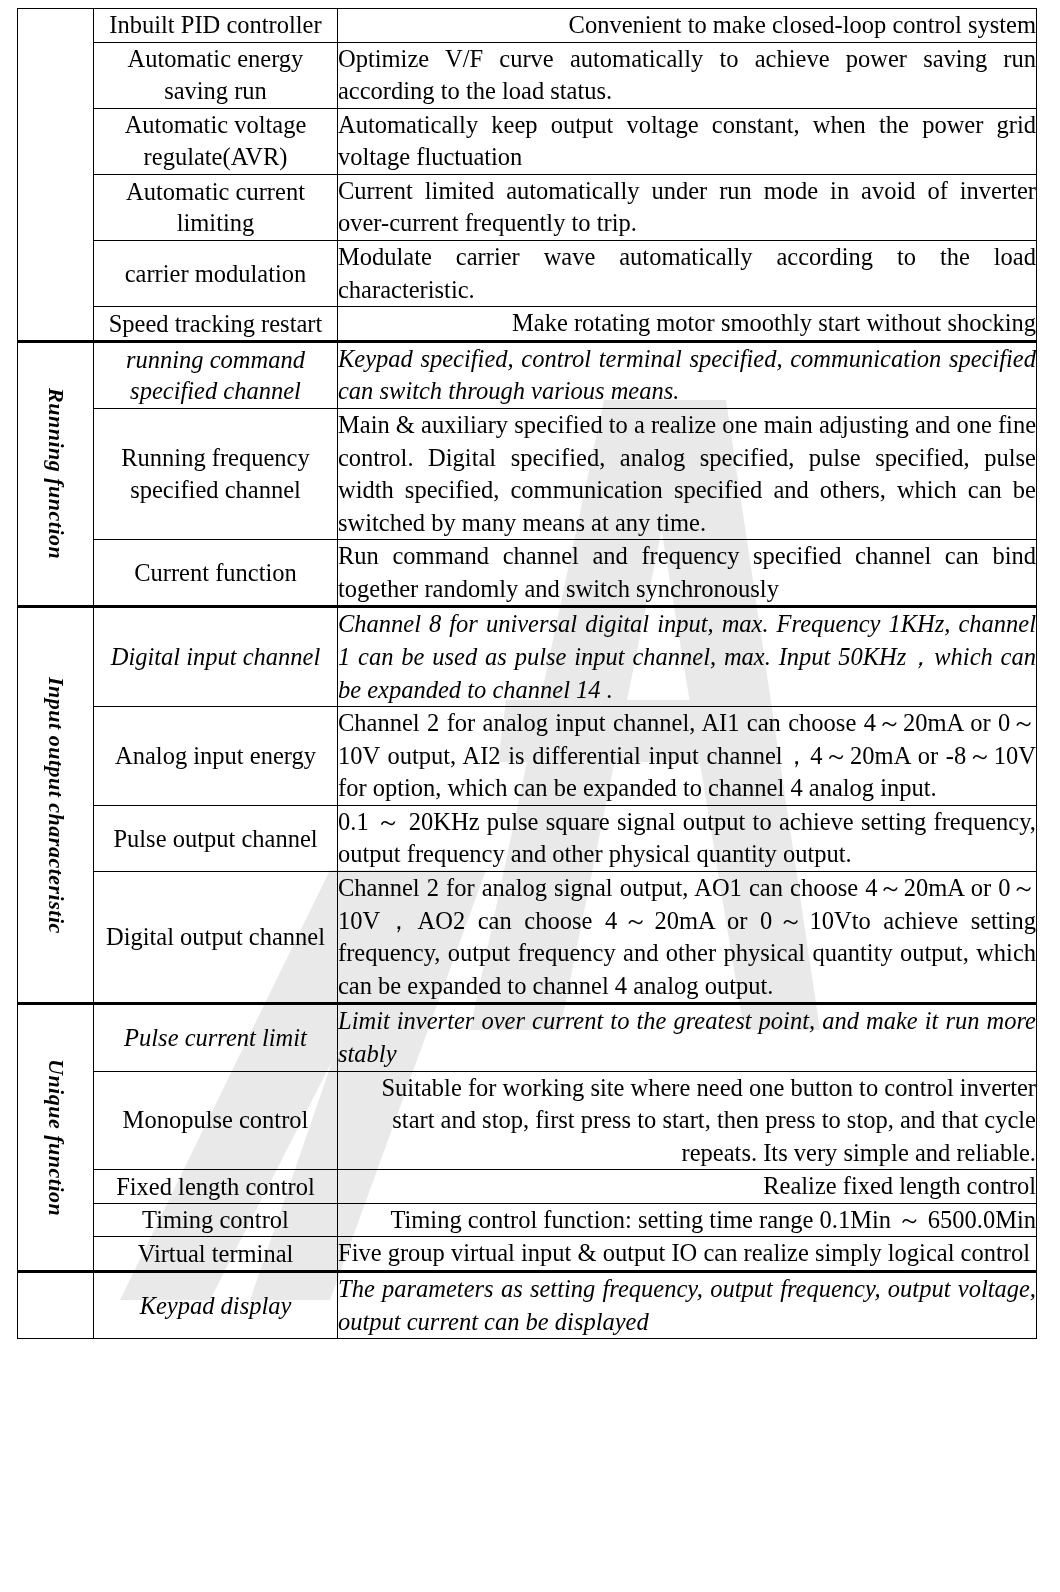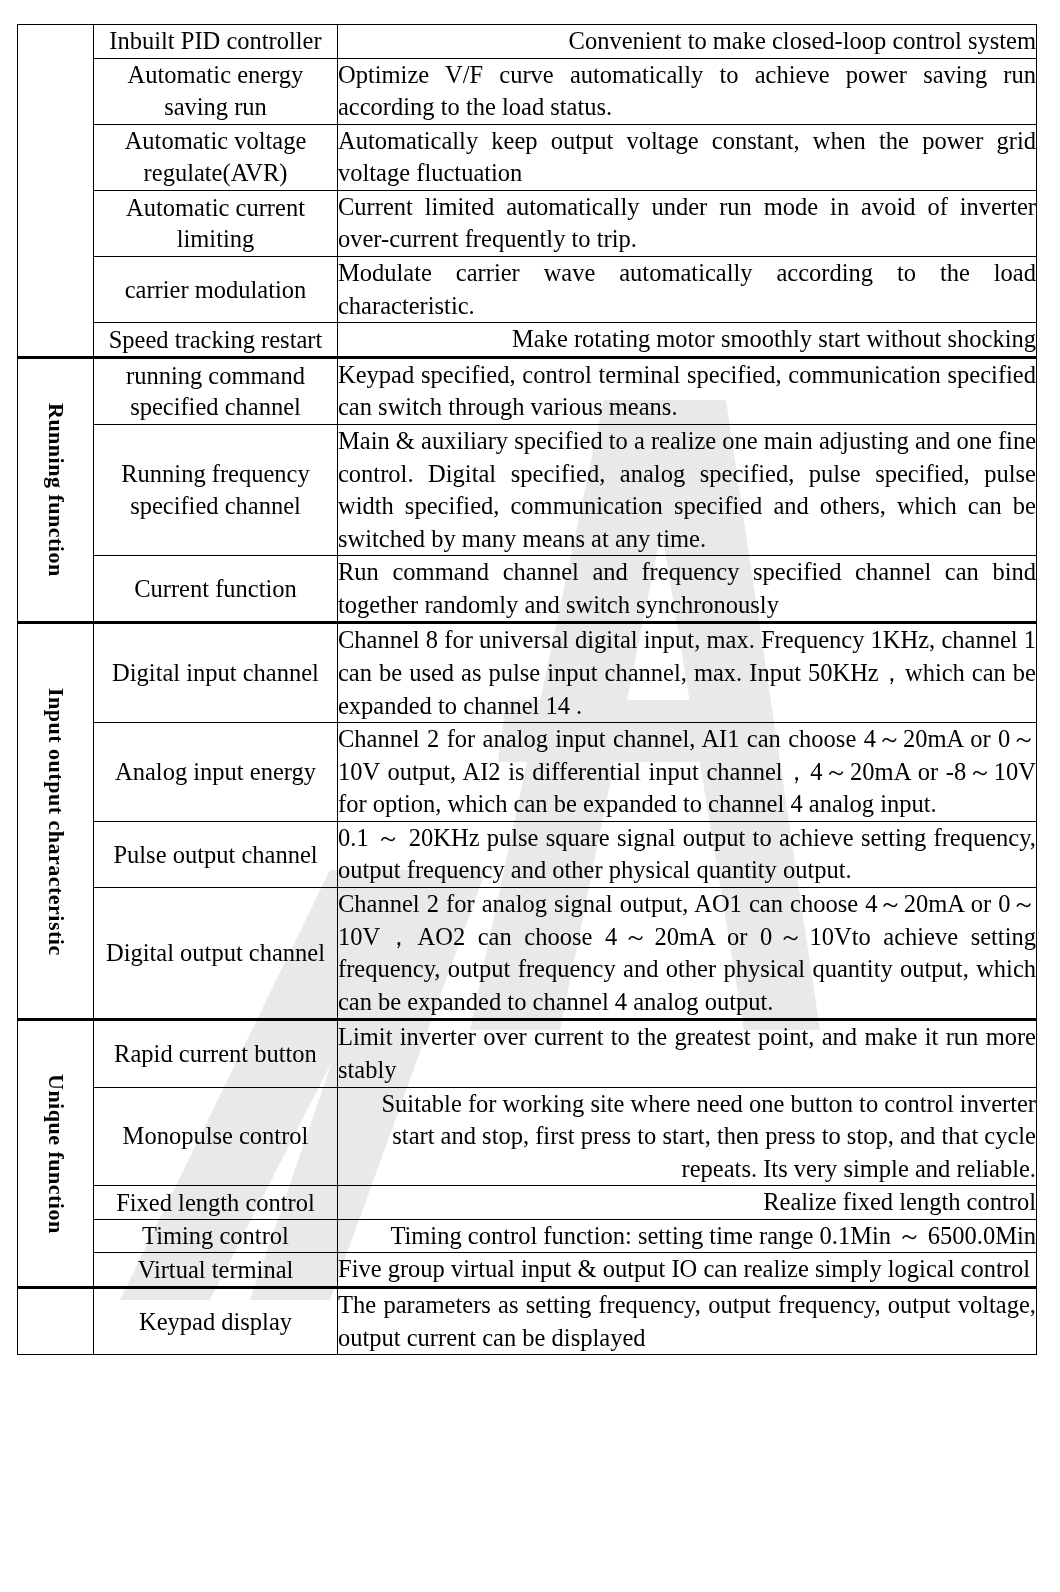--- a/index.html
+++ b/index.html
@@ -23,21 +23,21 @@
     width: 1060px;
     height: 1592px;
     pointer-events: none;
     z-index: 0;
   }
 
   
   #spec-table-wrap {
     position: absolute;
     left: 17px;
-    top: 24px;
+    top: 8px;
     width: 1019px;
     z-index: 1;
   }
 
   table.spec {
     border-collapse: collapse;
     width: 1019px;
     table-layout: fixed;
     background: transparent;
   }
@@ -85,20 +85,21 @@
     text-align: justify;
     text-justify: inter-word;
   }
   td.desc.left {
     text-align: right;
   }
 
   
   tr.section-start > td {
     border-top: 3px solid #000000;
+    font-style: italic;
   }
   tr.section-start > td.cat {
     border-top: 3px solid #000000;
   }
 
   
   td.cat-open-top {
     border-top: none;
   }
 
@@ -182,21 +183,21 @@
           <td class="desc">0.1 ～ 20KHz pulse square signal output to achieve setting frequency, output frequency and other physical quantity output.</td>
         </tr>
         <tr>
           <td class="name">Digital output channel</td>
           <td class="desc">Channel 2 for analog signal output, AO1 can choose 4～20mA or 0～10V，AO2 can choose 4～20mA or 0～10Vto achieve setting frequency, output frequency and other physical quantity output, which can be expanded to channel 4 analog output.</td>
         </tr>
         <tr class="section-start">
           <td class="cat" rowspan="5">
             <div class="rot">Unique function</div>
           </td>
-          <td class="name">Rapid current button</td>
+          <td class="name">Pulse current limit</td>
           <td class="desc">Limit inverter over current to the greatest point, and make it run more stably</td>
         </tr>
         <tr>
           <td class="name">Monopulse control</td>
           <td class="desc left">Suitable for working site where need one button to control inverter start and stop, first press to start, then press to stop, and that cycle repeats. Its very simple and reliable.</td>
         </tr>
         <tr>
           <td class="name">Fixed length control</td>
           <td class="desc left">Realize fixed length control</td>
         </tr>

